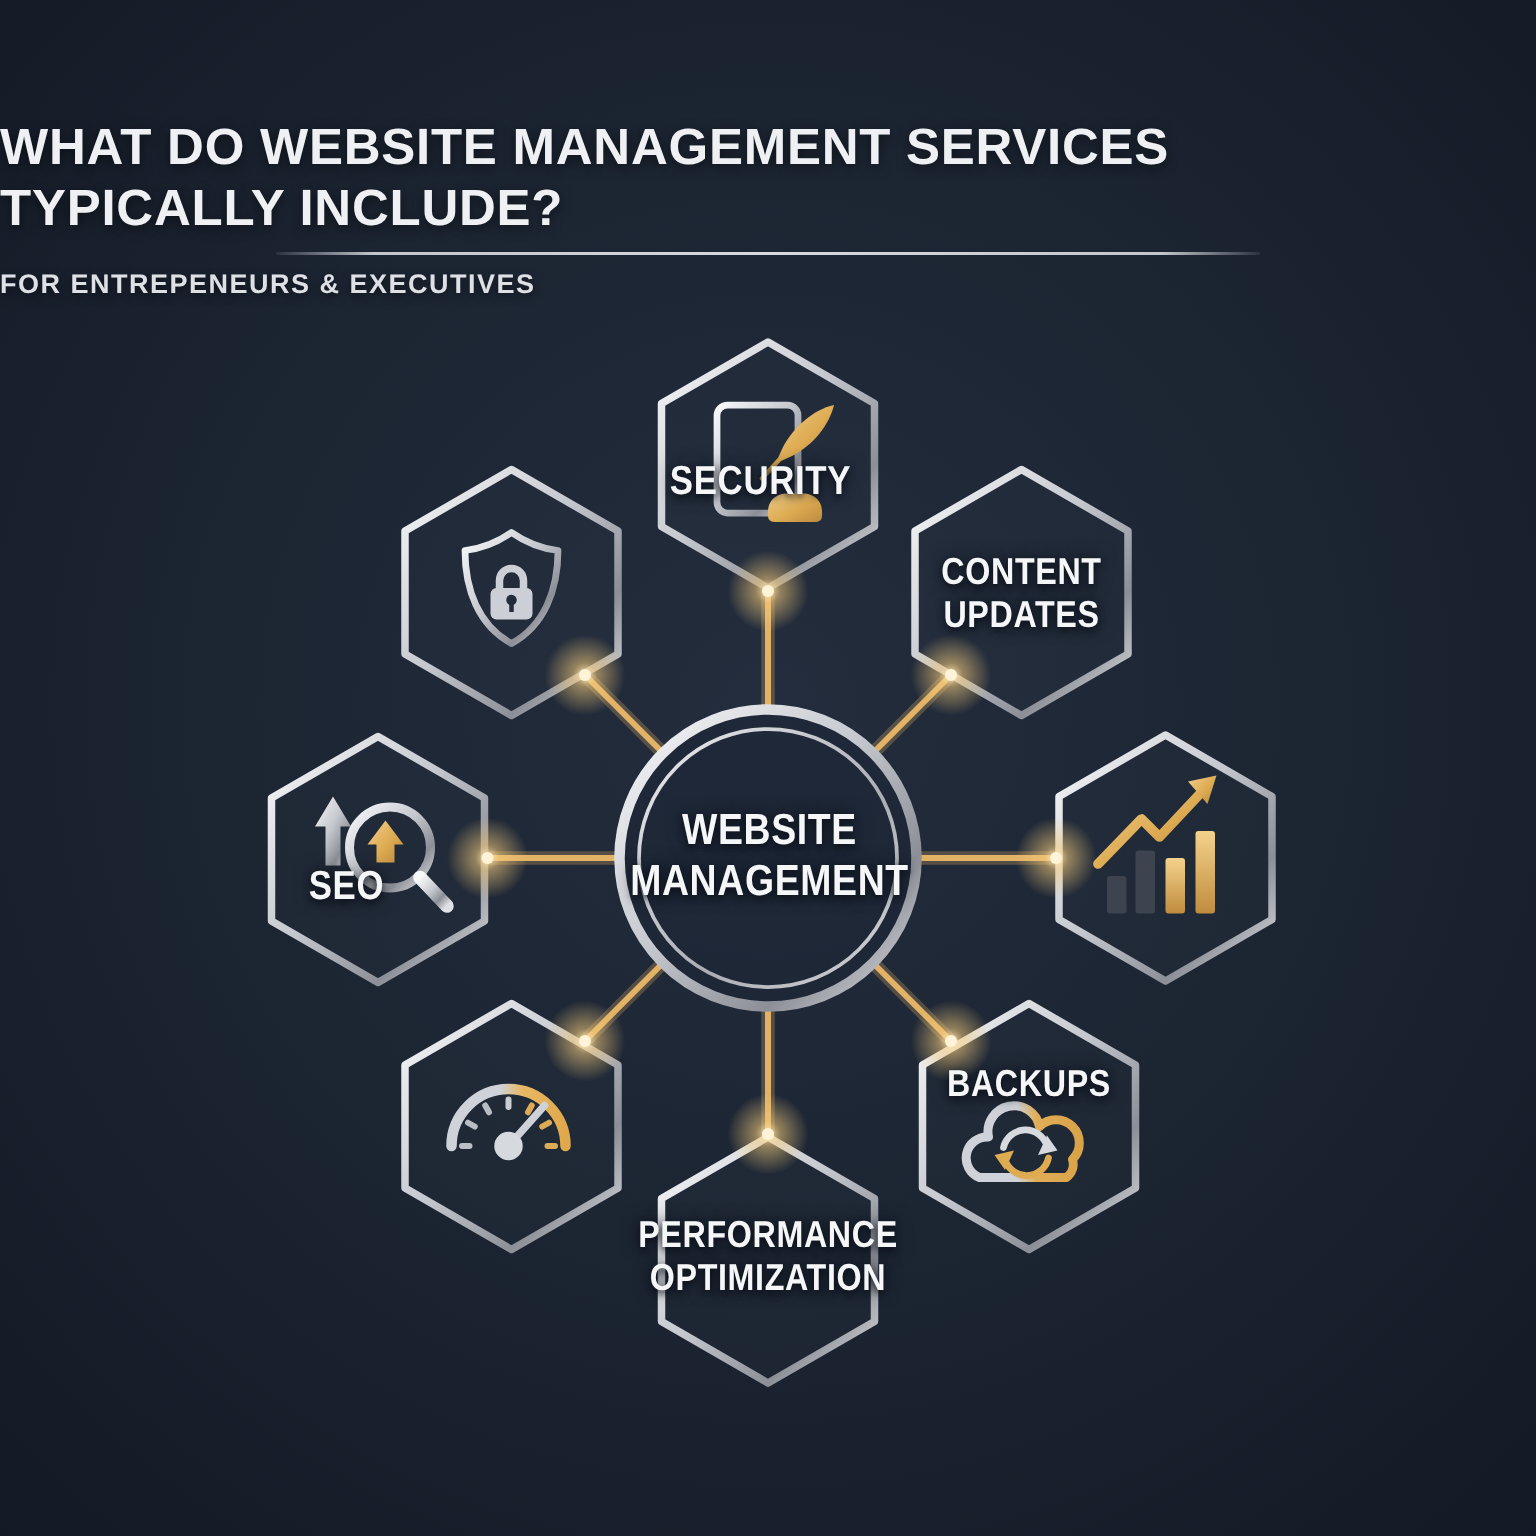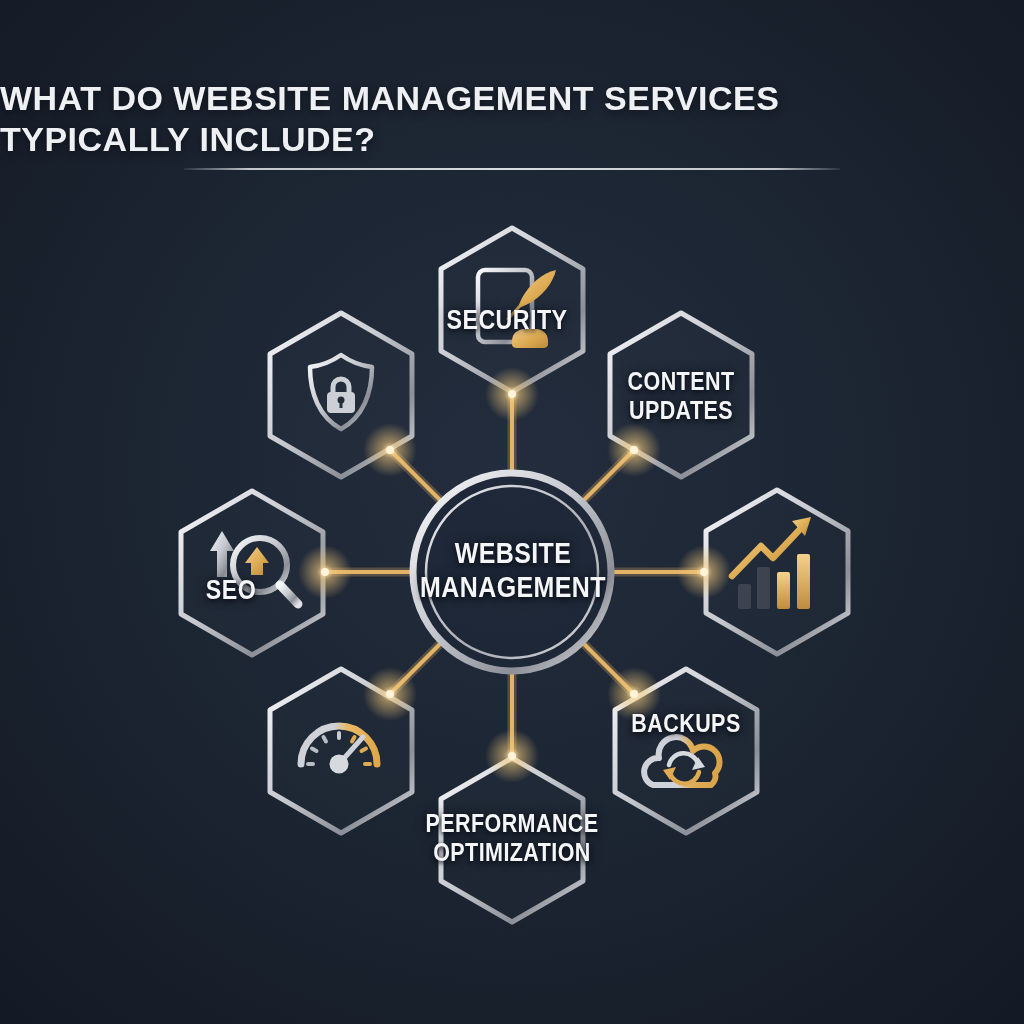--- a/index.html
+++ b/index.html
@@ -42,20 +42,21 @@
 </style>
 </head>
 <body>
 
 <div class="stage">
 
   <div class="hdr">
     <h1 class="title">WHAT DO WEBSITE MANAGEMENT SERVICES
 TYPICALLY INCLUDE?</h1>
     <div class="divider"></div>
+    <div class="subtitle">FOR ENTREPENEURS &amp; EXECUTIVES</div>
   </div>
 
   <svg class="diagram" viewBox="0 0 1024 1024" xmlns="http://www.w3.org/2000/svg">
     <defs>
       <linearGradient id="silverGrad" x1="0" y1="0" x2="1" y2="1">
         <stop offset="0" stop-color="#f8f9fb"></stop>
         <stop offset="0.45" stop-color="#c5c8ce"></stop>
         <stop offset="0.75" stop-color="#8c8f97"></stop>
         <stop offset="1" stop-color="#dfe1e4"></stop>
       </linearGradient>

